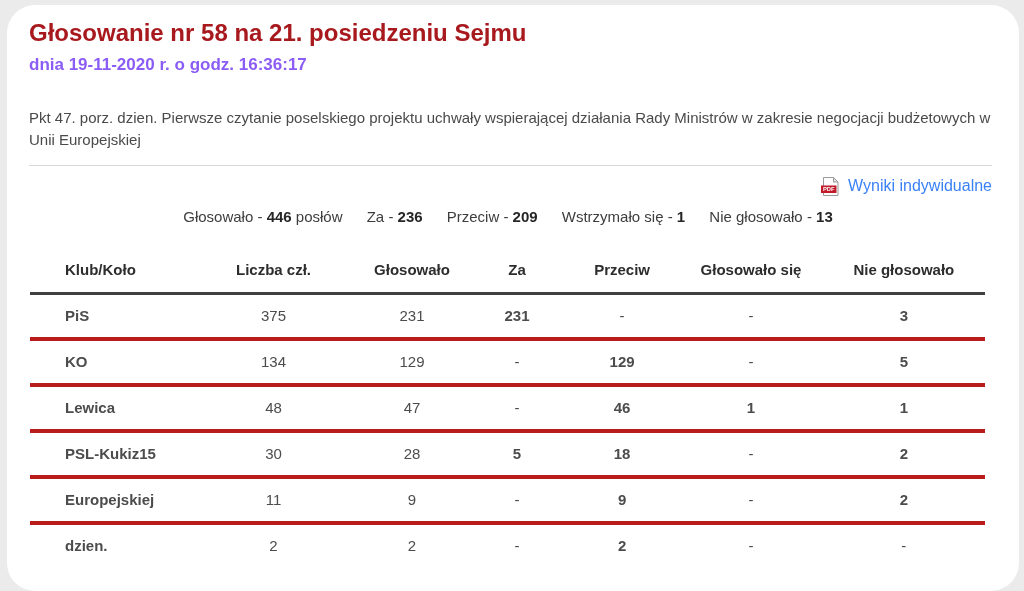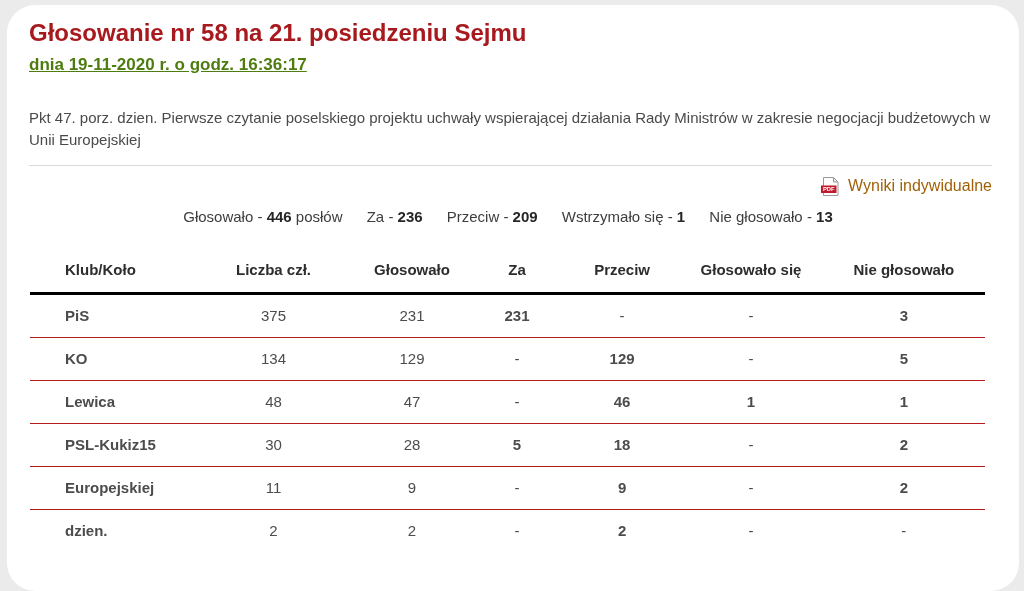--- a/index.html
+++ b/index.html
@@ -18,65 +18,65 @@
   }
   .content { padding:0 27px 0 22px; }
 
   .title {
     margin:14px 0 0 0;
     font-size:24px; line-height:1.2;
     font-weight:bold; color:#a8191e;
   }
   .subtitle {
     margin:7px 0 0 0;
-    font-size:17px; font-weight:bold; color:#4d7c0f;text-decoration:underline;
+    font-size:17px; font-weight:bold; color:#8b5cf6;
   }
   .description {
     margin-top:32px;
     font-size:15px; line-height:1.5;
     color:#4a4a4a; max-width:962px;
   }
   .divider {
     border:none; border-top:1px solid #d9d9d9;
     margin:13px 0 0 0;
   }
   .pdf-row {
     margin-top:10px;
     text-align:right;
     height:24px;
   }
   .pdf-link {
     display:inline-flex; align-items:center; gap:7px;
     text-decoration:none;
-    font-size:16px; color:#a16207;
+    font-size:16px; color:#3b82f6;
     cursor:pointer;
   }
   .summary {
     margin-top:8px;
     text-align:center;
     font-size:15px; color:#3d3d3d;
     width:958px;
   }
   .sum-item { margin:0 10px; white-space:nowrap; }
   .sum-item b { color:#262626; }
 
   table.votes {
     width:955px; margin-left:1px; margin-top:24px;
     border-collapse:collapse; table-layout:fixed;
   }
   table.votes thead th {
     font-size:15px; font-weight:bold; color:#2d2d2d;
     padding:12px 0 14px 0; text-align:center;
-    border-bottom:3px solid #000000;
+    border-bottom:3px solid #404040;
   }
   table.votes thead th:first-child { text-align:left; padding-left:35px; }
   table.votes tbody td {
     height:40px; text-align:center;
     font-size:15px; color:#4c4c4c;
-    border-bottom:1px solid #b91c1c;
+    border-bottom:4px solid #b91c1c;
   }
   table.votes tbody tr:last-child td { border-bottom:none; }
   table.votes tbody td:first-child { text-align:left; padding-left:35px; }
   .club, .blue {
     color:#30619c; font-weight:bold;
     cursor:pointer;
   }
 </style>
 </head>
 <body>

